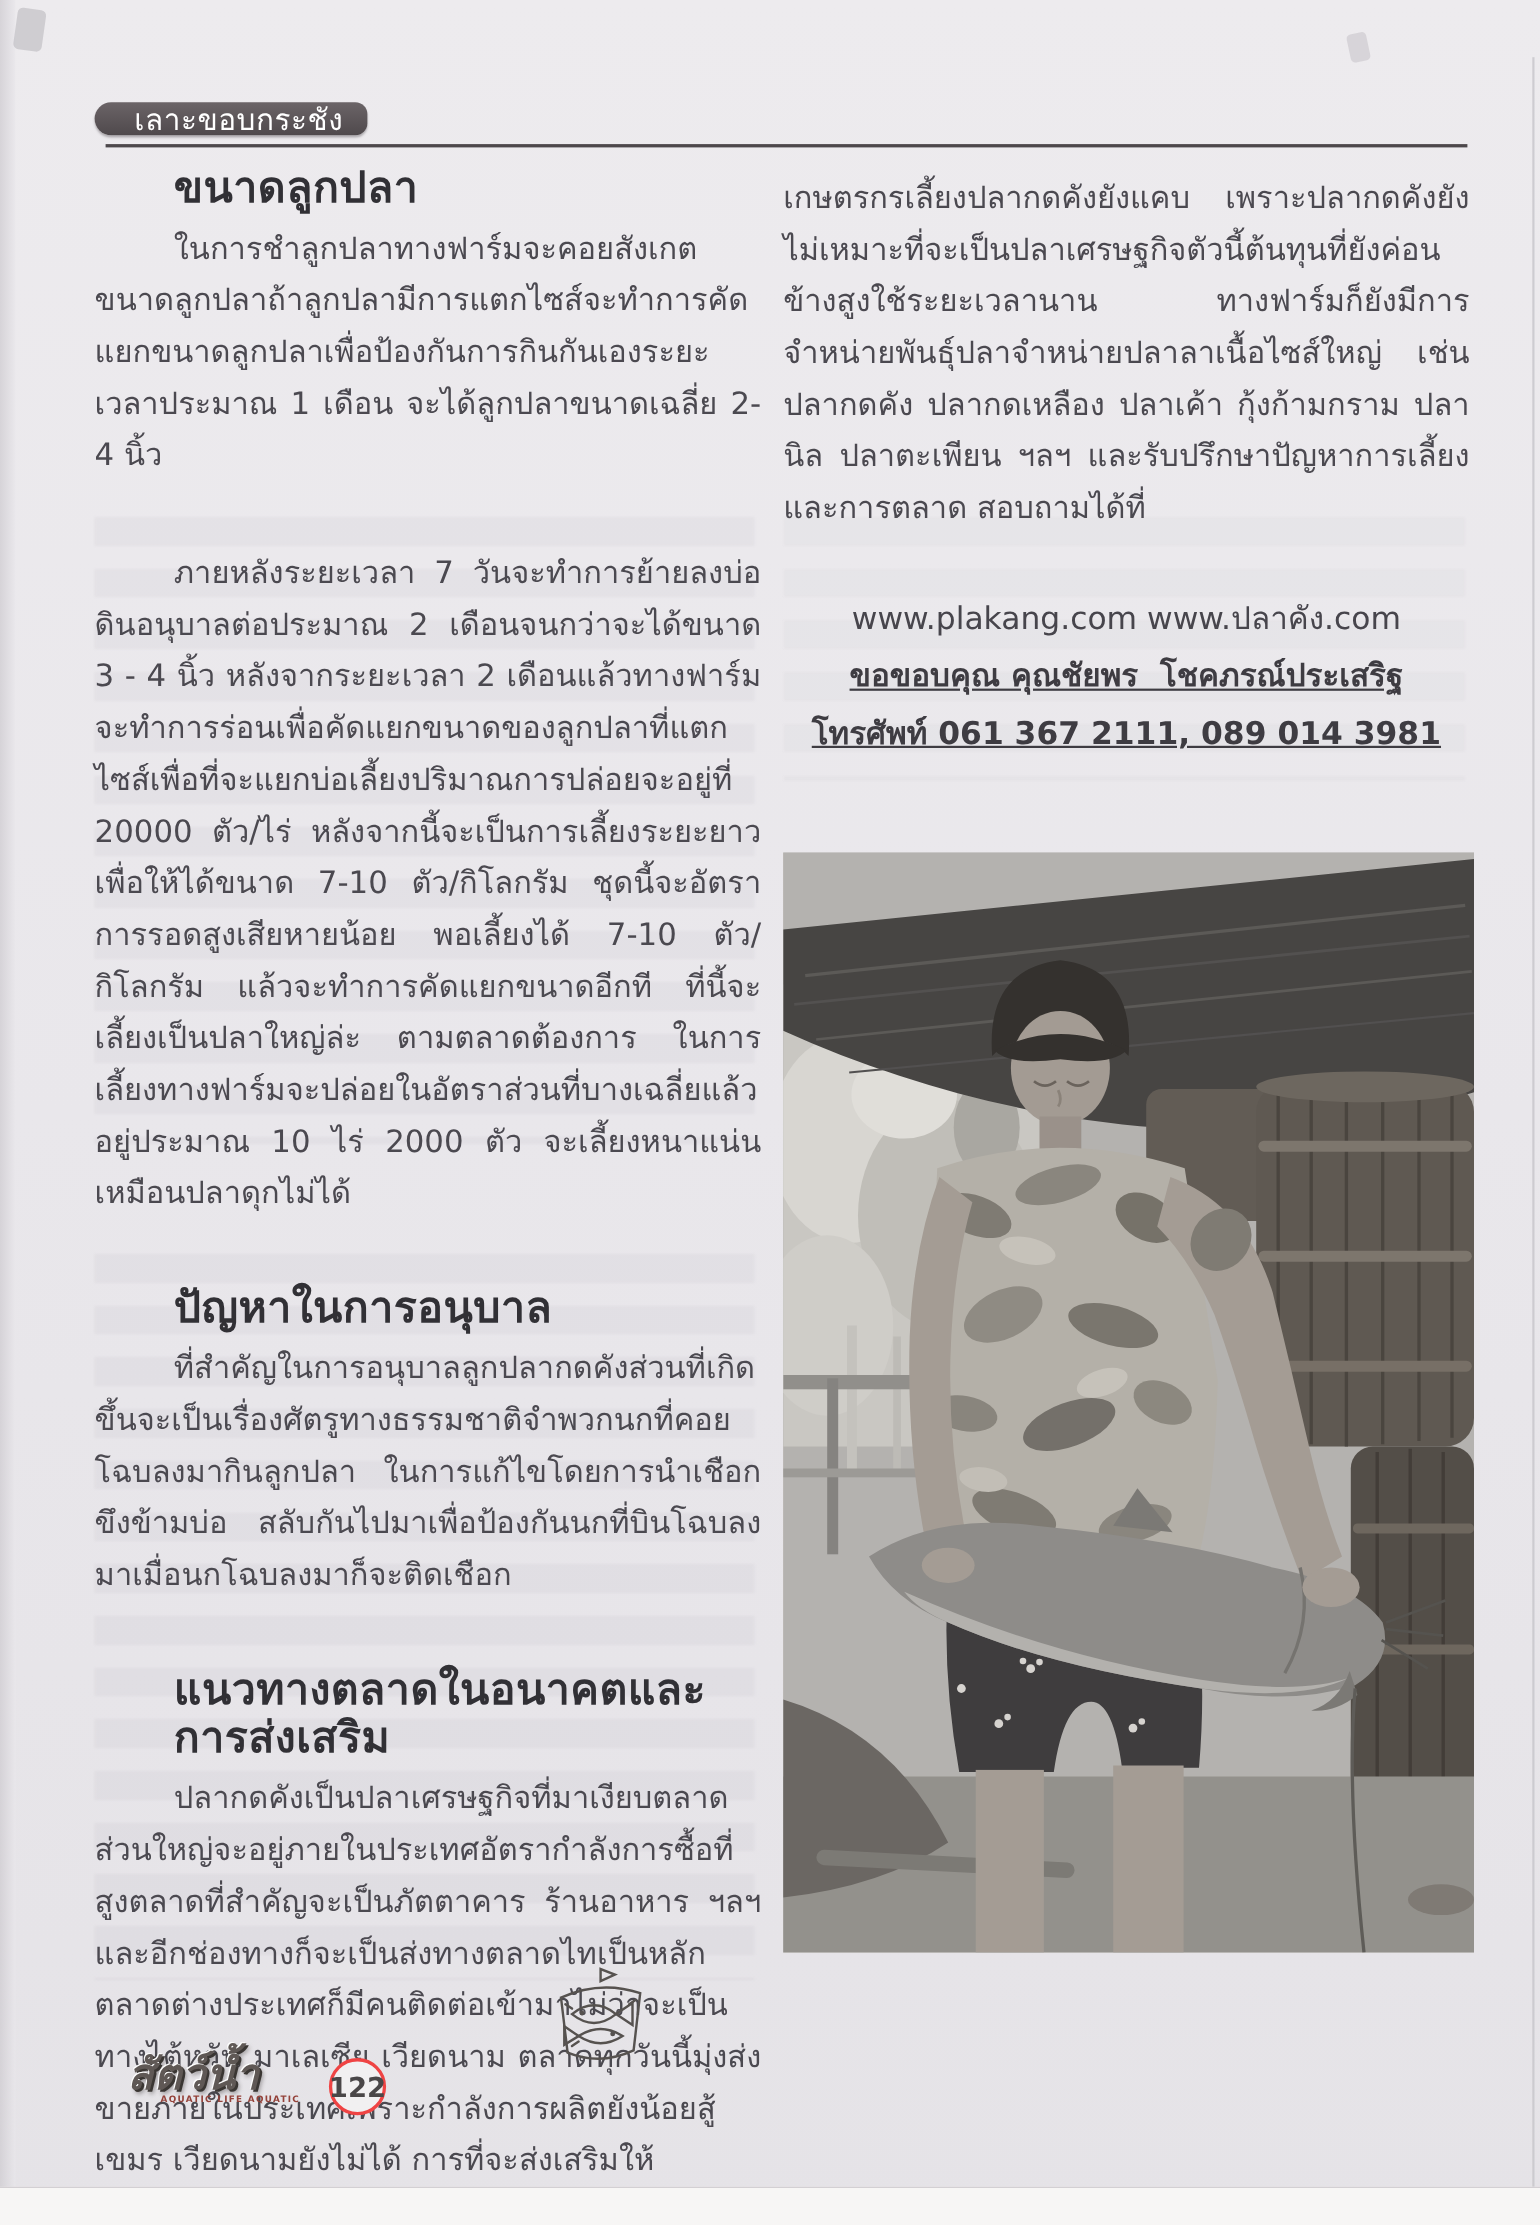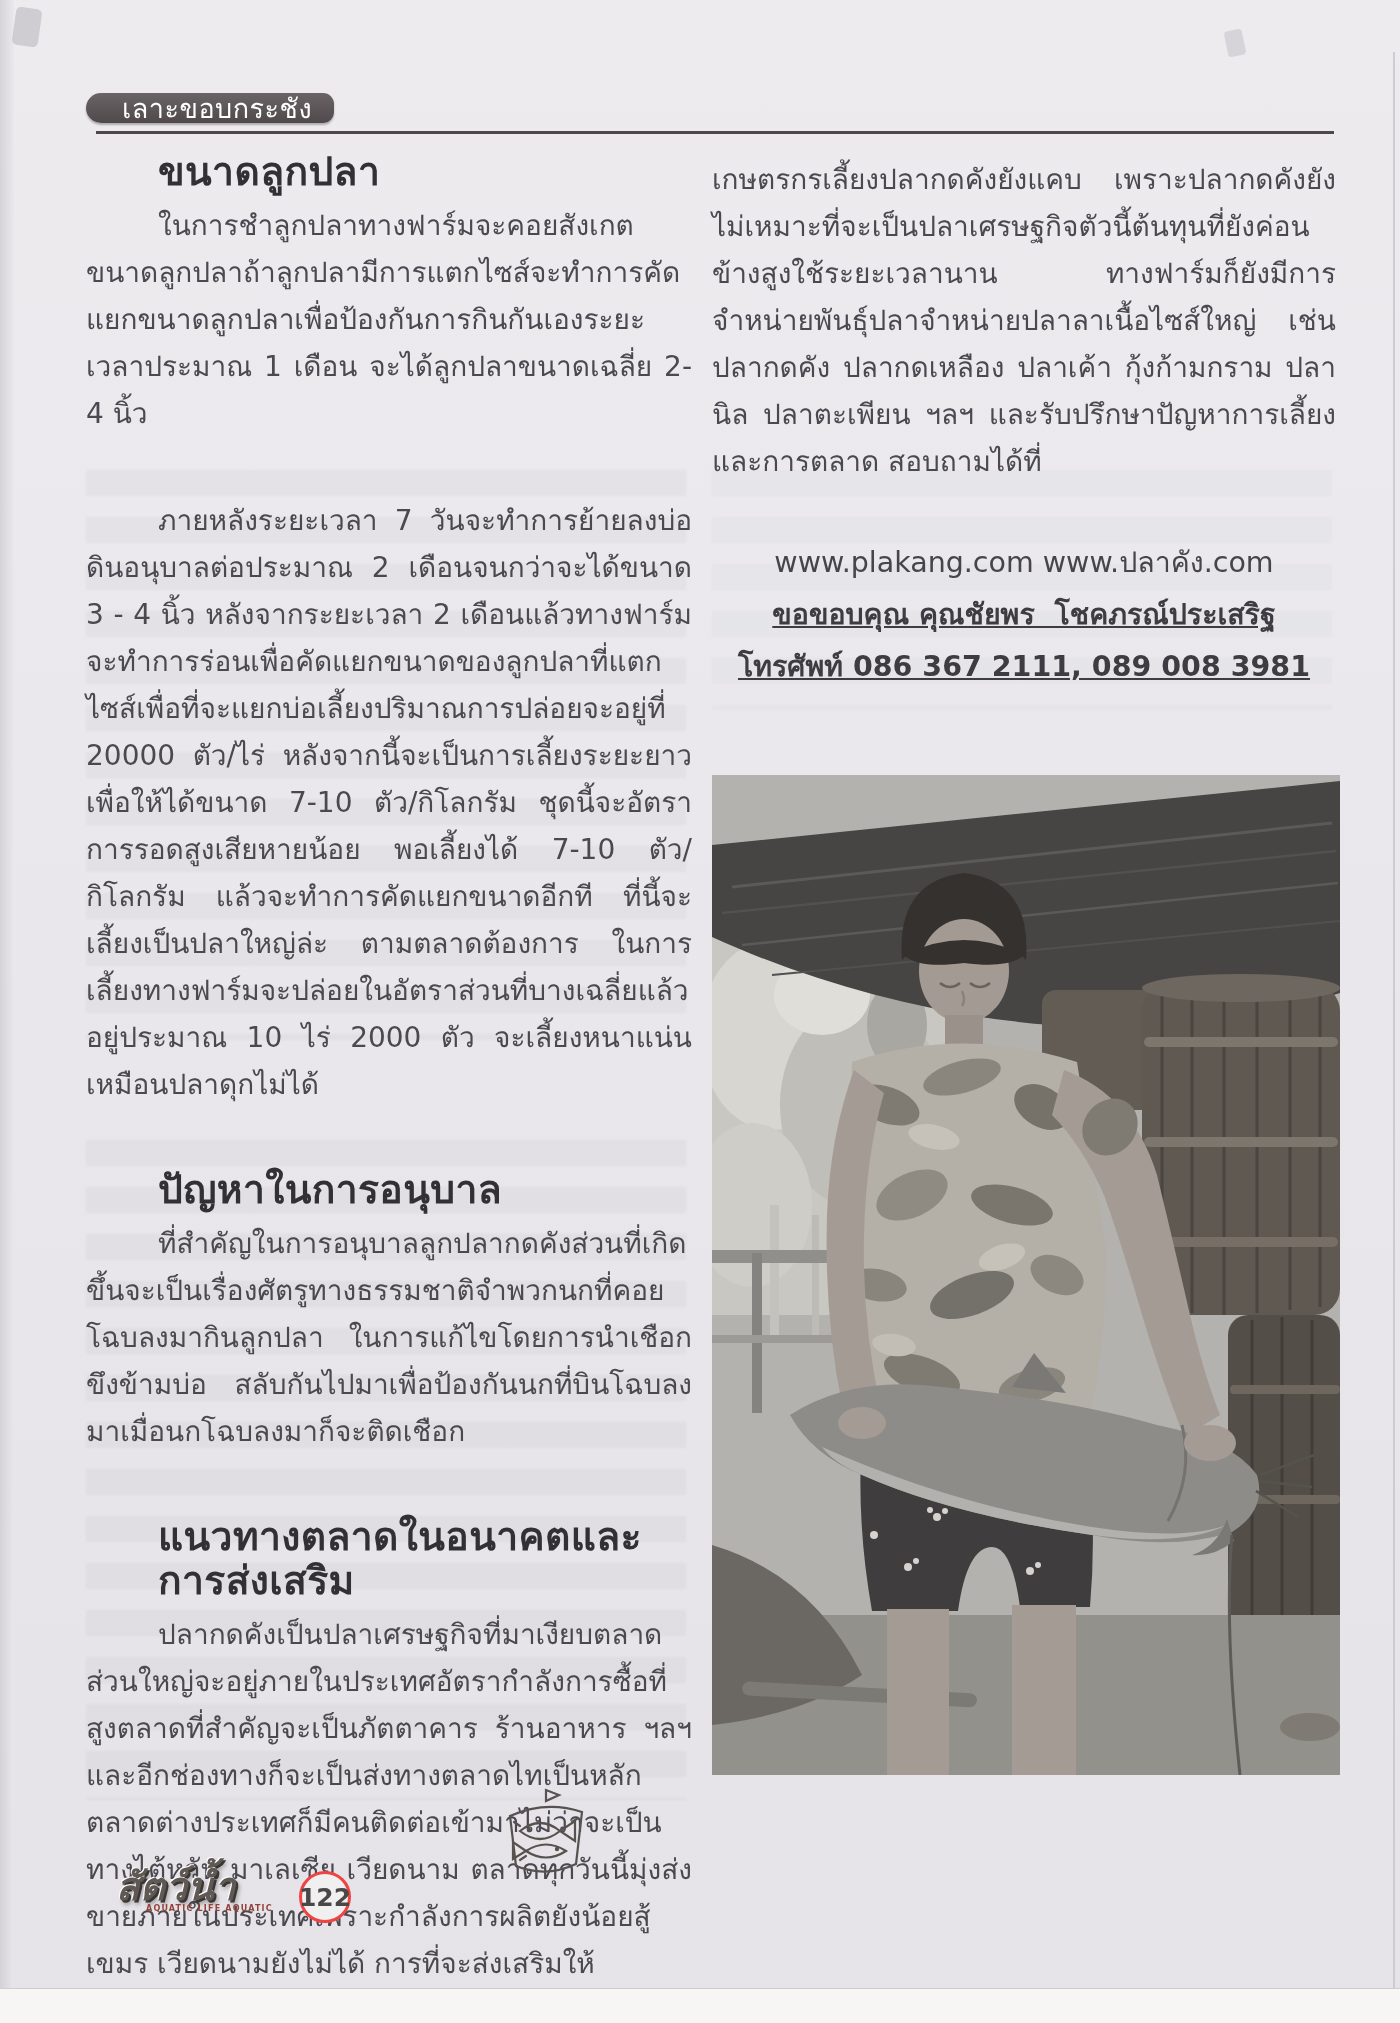--- a/index.html
+++ b/index.html
@@ -97,21 +97,21 @@
     <h3 class="sec-heading">แนวทางตลาดในอนาคตและการส่งเสริม</h3>
     <p class="body-p">ปลากดคังเป็นปลาเศรษฐกิจที่มาเงียบตลาดส่วนใหญ่จะอยู่ภายในประเทศอัตรากำลังการซื้อที่สูงตลาดที่สำคัญจะเป็นภัตตาคาร ร้านอาหาร ฯลฯ และอีกช่องทางก็จะเป็นส่งทางตลาดไทเป็นหลัก ตลาดต่างประเทศก็มีคนติดต่อเข้ามาไม่ว่าจะเป็นทางไต้หวัน มาเลเซีย เวียดนาม ตลาดทุกวันนี้มุ่งส่งขายภายในประเทศเพราะกำลังการผลิตยังน้อยสู้ เขมร เวียดนามยังไม่ได้ การที่จะส่งเสริมให้</p>
   </div>
 </div>
 
 <div class="col col-right">
   <p class="intro-p">เกษตรกรเลี้ยงปลากดคังยังแคบ เพราะปลากดคังยังไม่เหมาะที่จะเป็นปลาเศรษฐกิจตัวนี้ต้นทุนที่ยังค่อนข้างสูงใช้ระยะเวลานาน ทางฟาร์มก็ยังมีการจำหน่ายพันธุ์ปลาจำหน่ายปลาลาเนื้อไซส์ใหญ่ เช่น ปลากดคัง ปลากดเหลือง ปลาเค้า กุ้งก้ามกราม ปลานิล ปลาตะเพียน ฯลฯ และรับปรึกษาปัญหาการเลี้ยงและการตลาด สอบถามได้ที่</p>
   <div class="contact">
     <div class="web">www.plakang.com www.ปลาคัง.com</div>
     <div class="credit">ขอขอบคุณ คุณชัยพร  โชคภรณ์ประเสริฐ</div>
-    <div class="phone">โทรศัพท์  086 367 2111, 089 008 3981</div>
+    <div class="phone">โทรศัพท์  061 367 2111, 089 014 3981</div>
   </div>
 </div>
 
 <div class="photo">
   <svg width="628" height="1000" viewBox="0 0 628 1000">
     <rect x="0" y="0" width="628" height="1000" fill="#b4b2af"></rect>
 
     <rect x="0" y="120" width="250" height="420" fill="#c9c7c2"></rect>
     <ellipse cx="60" cy="260" rx="72" ry="95" fill="#d8d6d1"></ellipse>
     <ellipse cx="150" cy="330" rx="82" ry="105" fill="#c0beb8"></ellipse>

